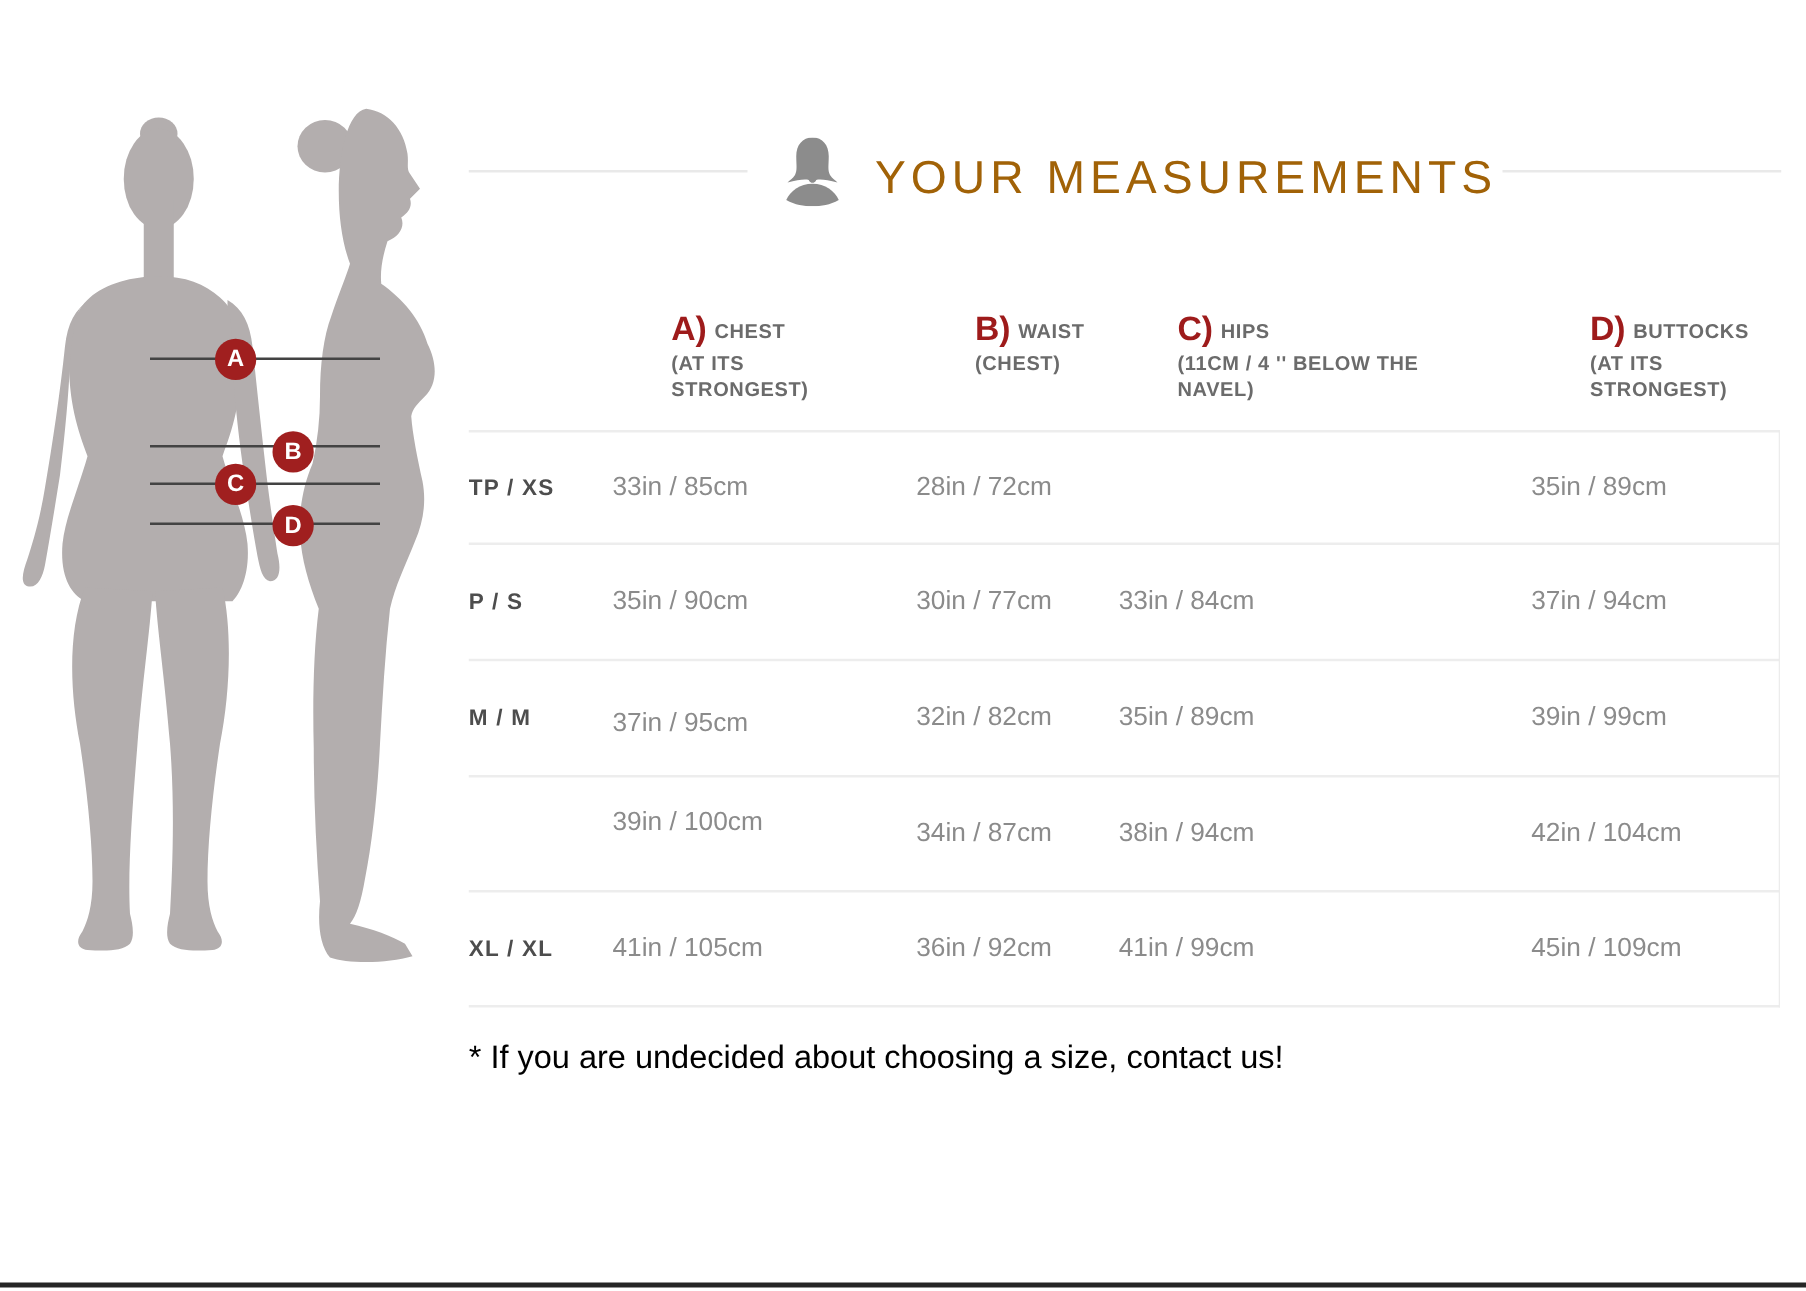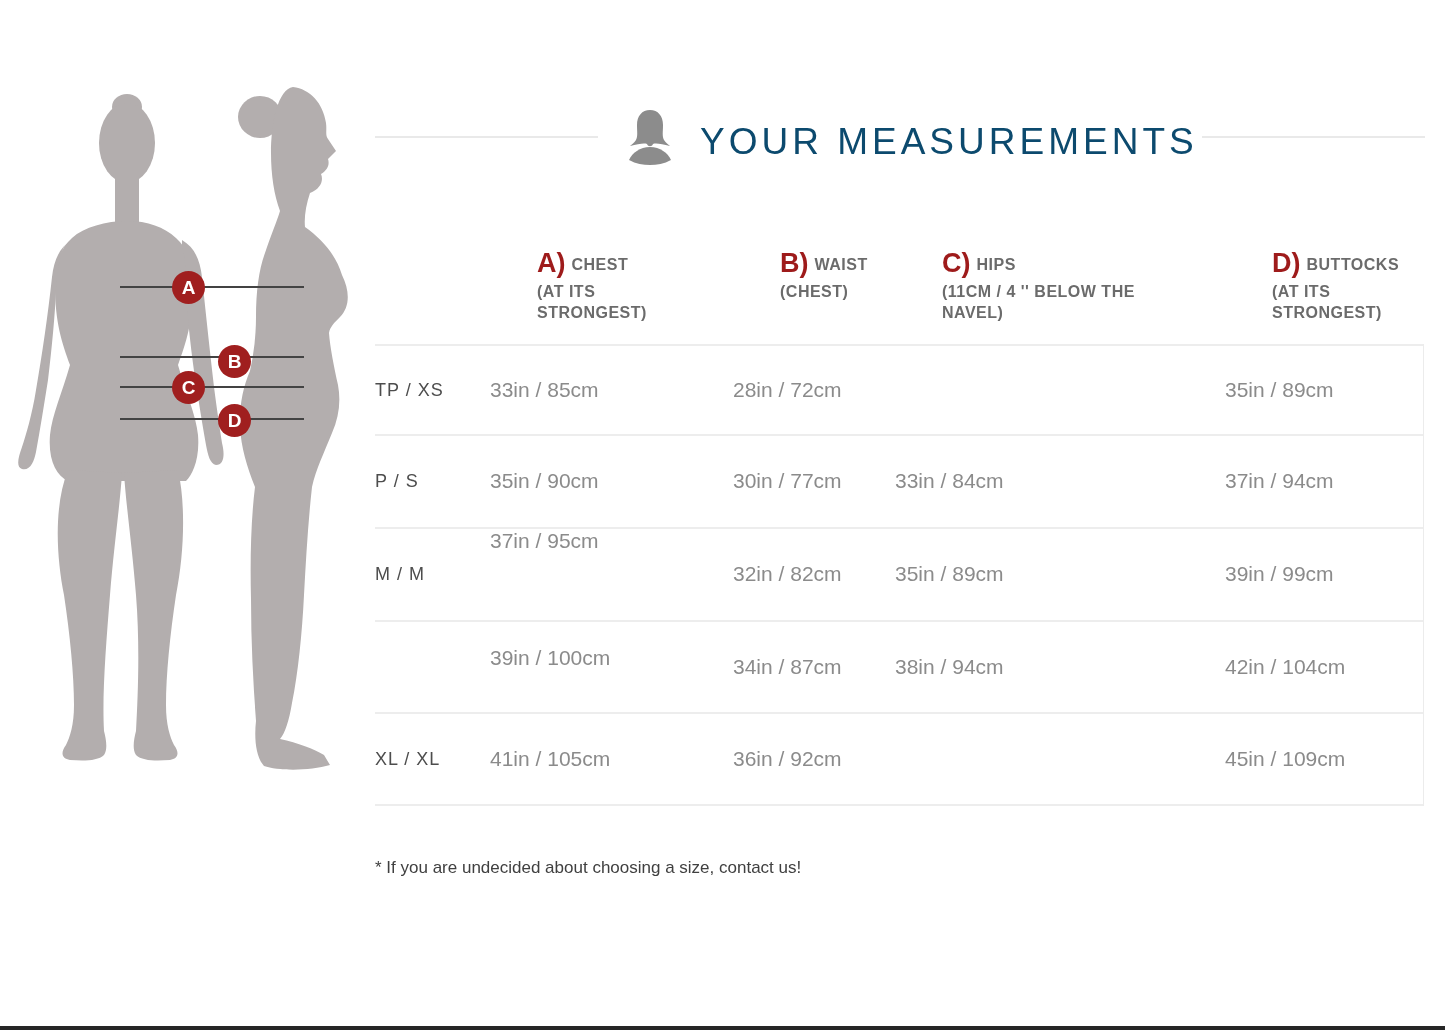--- a/index.html
+++ b/index.html
@@ -7,44 +7,44 @@
     position:relative;width:1445px;height:1033px;background:#ffffff;
     font-family:"Liberation Sans", sans-serif;overflow:hidden;
   }
   
   .hdr-rule{position:absolute;height:2px;background:#e9e9e9;top:136px;}
   .hdr-rule.left{left:375px;width:223px;}
   .hdr-rule.right{left:1202px;width:223px;}
   .hdr-icon{position:absolute;left:626px;top:110px;width:48px;height:55px;}
   .page-title{
     position:absolute;left:700px;top:121px;width:480px;
-    font-size:37px;letter-spacing:4px;color:#0c4a6e;font-weight:400;
+    font-size:37px;letter-spacing:4px;color:#a16207;font-weight:400;
     white-space:nowrap;
   }
   
   .bodies{position:absolute;left:10px;top:75px;width:350px;height:695px;}
   .measure-line{position:absolute;left:120px;width:184px;height:2px;background:#434343;}
   .marker{
     position:absolute;width:33px;height:33px;border-radius:50%;
     background:#a01f1f;color:#ffffff;font-weight:bold;font-size:19px;
     display:flex;align-items:center;justify-content:center;line-height:1;
   }
   
   .col-head{position:absolute;top:248px;color:#6b6b6b;margin-left:47px;}
   .col-head .line1{white-space:nowrap;}
   .col-head .hl{font-size:27px;font-weight:bold;color:#9e1b1b;margin-right:6px;vertical-align:-2px;}
   .col-head .ht{font-size:16px;font-weight:bold;letter-spacing:.5px;}
   .col-head .sub{font-size:16px;font-weight:bold;letter-spacing:.5px;line-height:1.32;margin-top:2px;}
   .row-sep{position:absolute;left:375px;width:1049px;height:2px;background:#ededed;}
   .table-right-border{position:absolute;left:1423px;top:344px;width:1px;height:462px;background:#ececec;}
   .cell{position:absolute;display:flex;align-items:center;}
-  .size-label{font-size:18px;font-weight:normal;color:#4d4d4d;letter-spacing:1px;line-height:1.35;}
+  .size-label{font-size:18px;font-weight:bold;color:#4d4d4d;letter-spacing:1px;line-height:1.35;}
   .value{font-size:21px;color:#8b8b8b;line-height:1.45;}
   
-  .note{position:absolute;left:375px;top:830px;font-size:17px;color:#404040;margin-top:28px;}
+  .note{position:absolute;left:375px;top:830px;font-size:26px;color:#000000;}
   .bottom-bar{position:absolute;left:0;top:1026px;width:1445px;height:4px;background:#262626;}
 </style>
 </head>
 <body>
 
 <div id="stage">
 
   <svg class="bodies" viewBox="0 0 350 695">
     <g fill="#b3aeae">
 
@@ -133,31 +133,32 @@
   <div class="cell value" style="left:733px;top:346px;width:112px;height:88px">28in / 72cm</div>
   <div class="cell value" style="left:1225px;top:346px;width:190px;height:88px">35in / 89cm</div>
 
   <div class="cell size-label" style="left:375px;top:436px;width:70px;height:91px">P / S</div>
   <div class="cell value" style="left:490px;top:436px;width:230px;height:91px">35in / 90cm</div>
   <div class="cell value" style="left:733px;top:436px;width:112px;height:91px">30in / 77cm</div>
   <div class="cell value" style="left:895px;top:436px;width:270px;height:91px">33in / 84cm</div>
   <div class="cell value" style="left:1225px;top:436px;width:190px;height:91px">37in / 94cm</div>
 
   <div class="cell size-label" style="left:375px;top:529px;width:70px;height:91px">M / M</div>
-  <div class="cell value" style="left:490px;top:507px;width:230px;height:68px">37in / 95cm</div>
+  <div class="cell value" style="left:490px;top:545px;width:230px;height:68px">37in / 95cm</div>
   <div class="cell value" style="left:733px;top:529px;width:112px;height:91px">32in / 82cm</div>
   <div class="cell value" style="left:895px;top:529px;width:270px;height:91px">35in / 89cm</div>
   <div class="cell value" style="left:1225px;top:529px;width:190px;height:91px">39in / 99cm</div>
 
   <div class="cell value" style="left:490px;top:622px;width:230px;height:72px">39in / 100cm</div>
   <div class="cell value" style="left:733px;top:622px;width:112px;height:90px">34in / 87cm</div>
   <div class="cell value" style="left:895px;top:622px;width:270px;height:90px">38in / 94cm</div>
   <div class="cell value" style="left:1225px;top:622px;width:190px;height:90px">42in / 104cm</div>
 
   <div class="cell size-label" style="left:375px;top:714px;width:70px;height:90px">XL / XL</div>
   <div class="cell value" style="left:490px;top:714px;width:230px;height:90px">41in / 105cm</div>
   <div class="cell value" style="left:733px;top:714px;width:112px;height:90px">36in / 92cm</div>
+  <div class="cell value" style="left:895px;top:714px;width:270px;height:90px">41in / 99cm</div>
   <div class="cell value" style="left:1225px;top:714px;width:190px;height:90px">45in / 109cm</div>
 
   <div class="note">* If you are undecided about choosing a size, contact us!</div>
   <div class="bottom-bar"></div>
 
 </div>
 
 </body></html>

